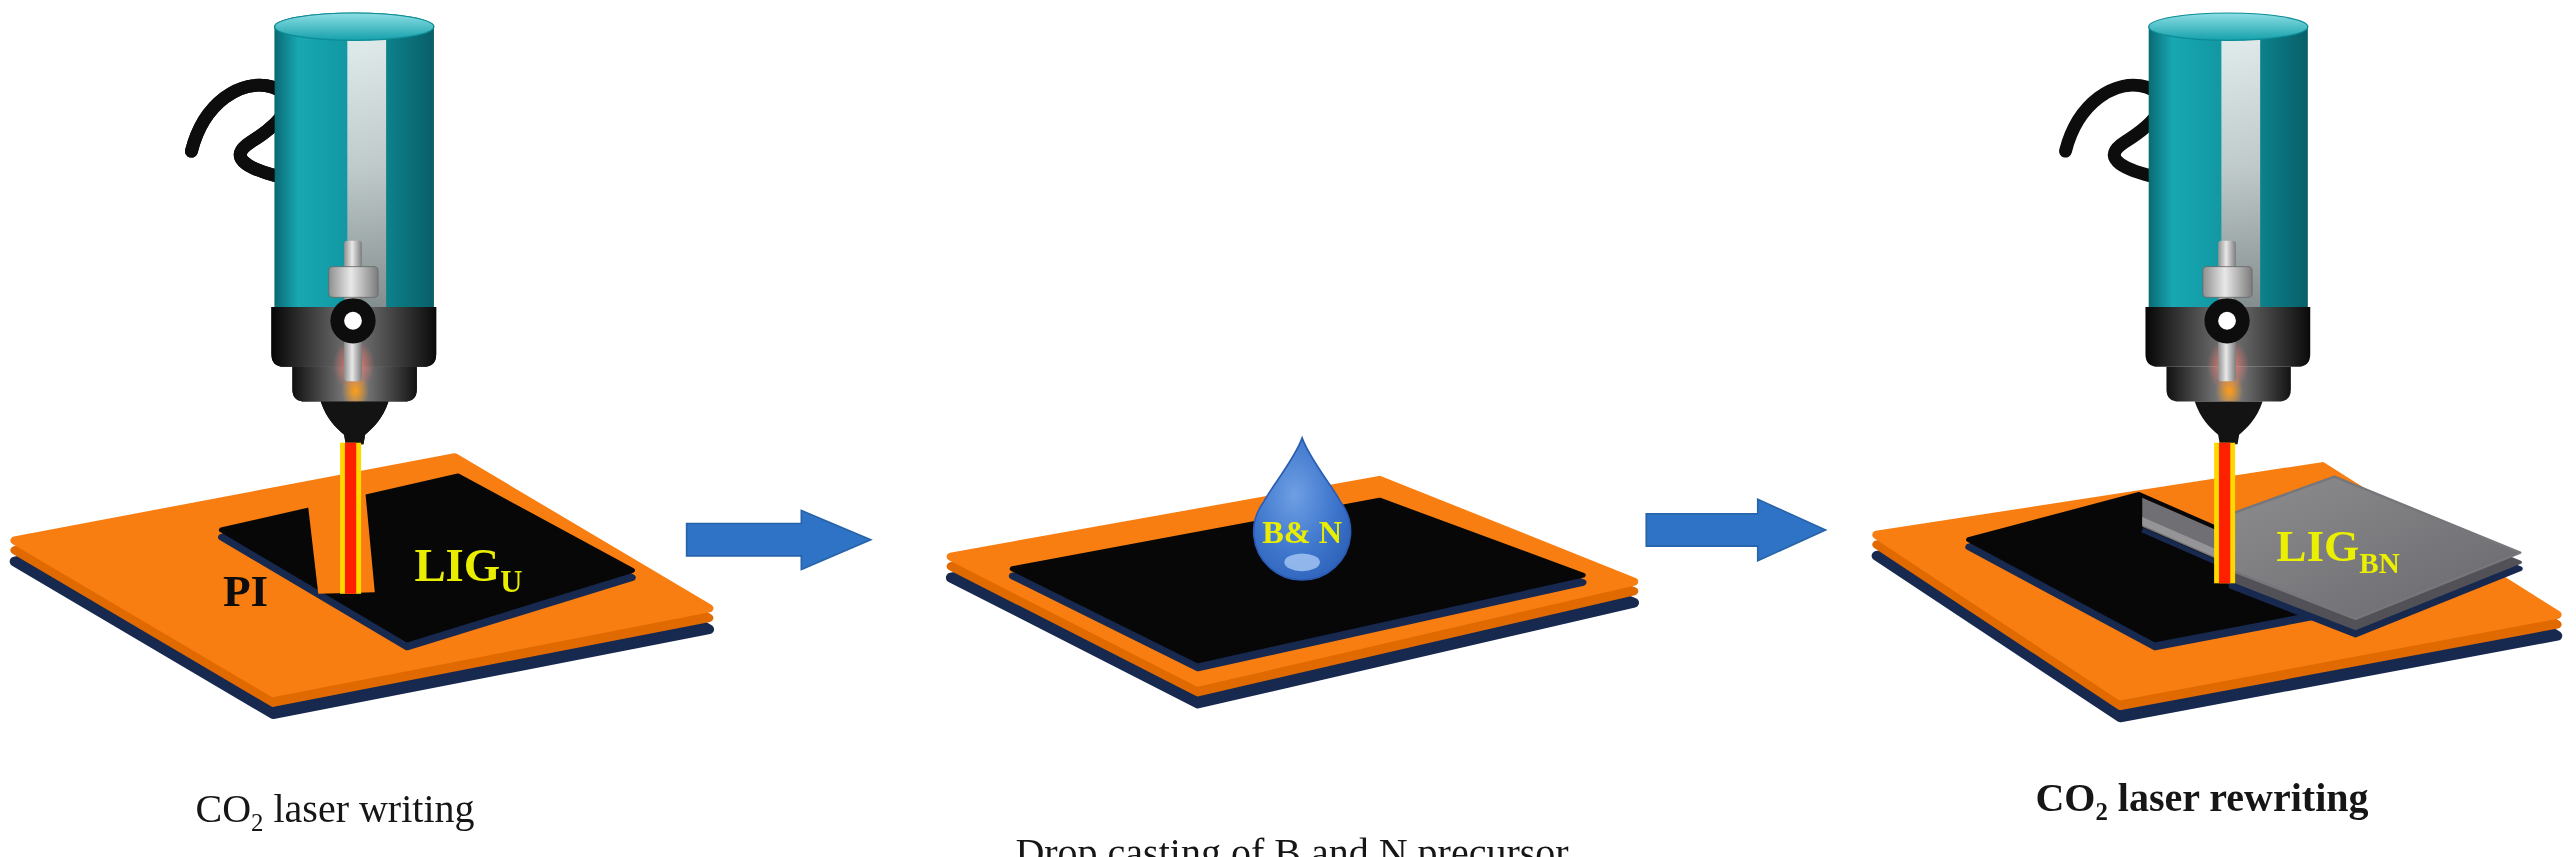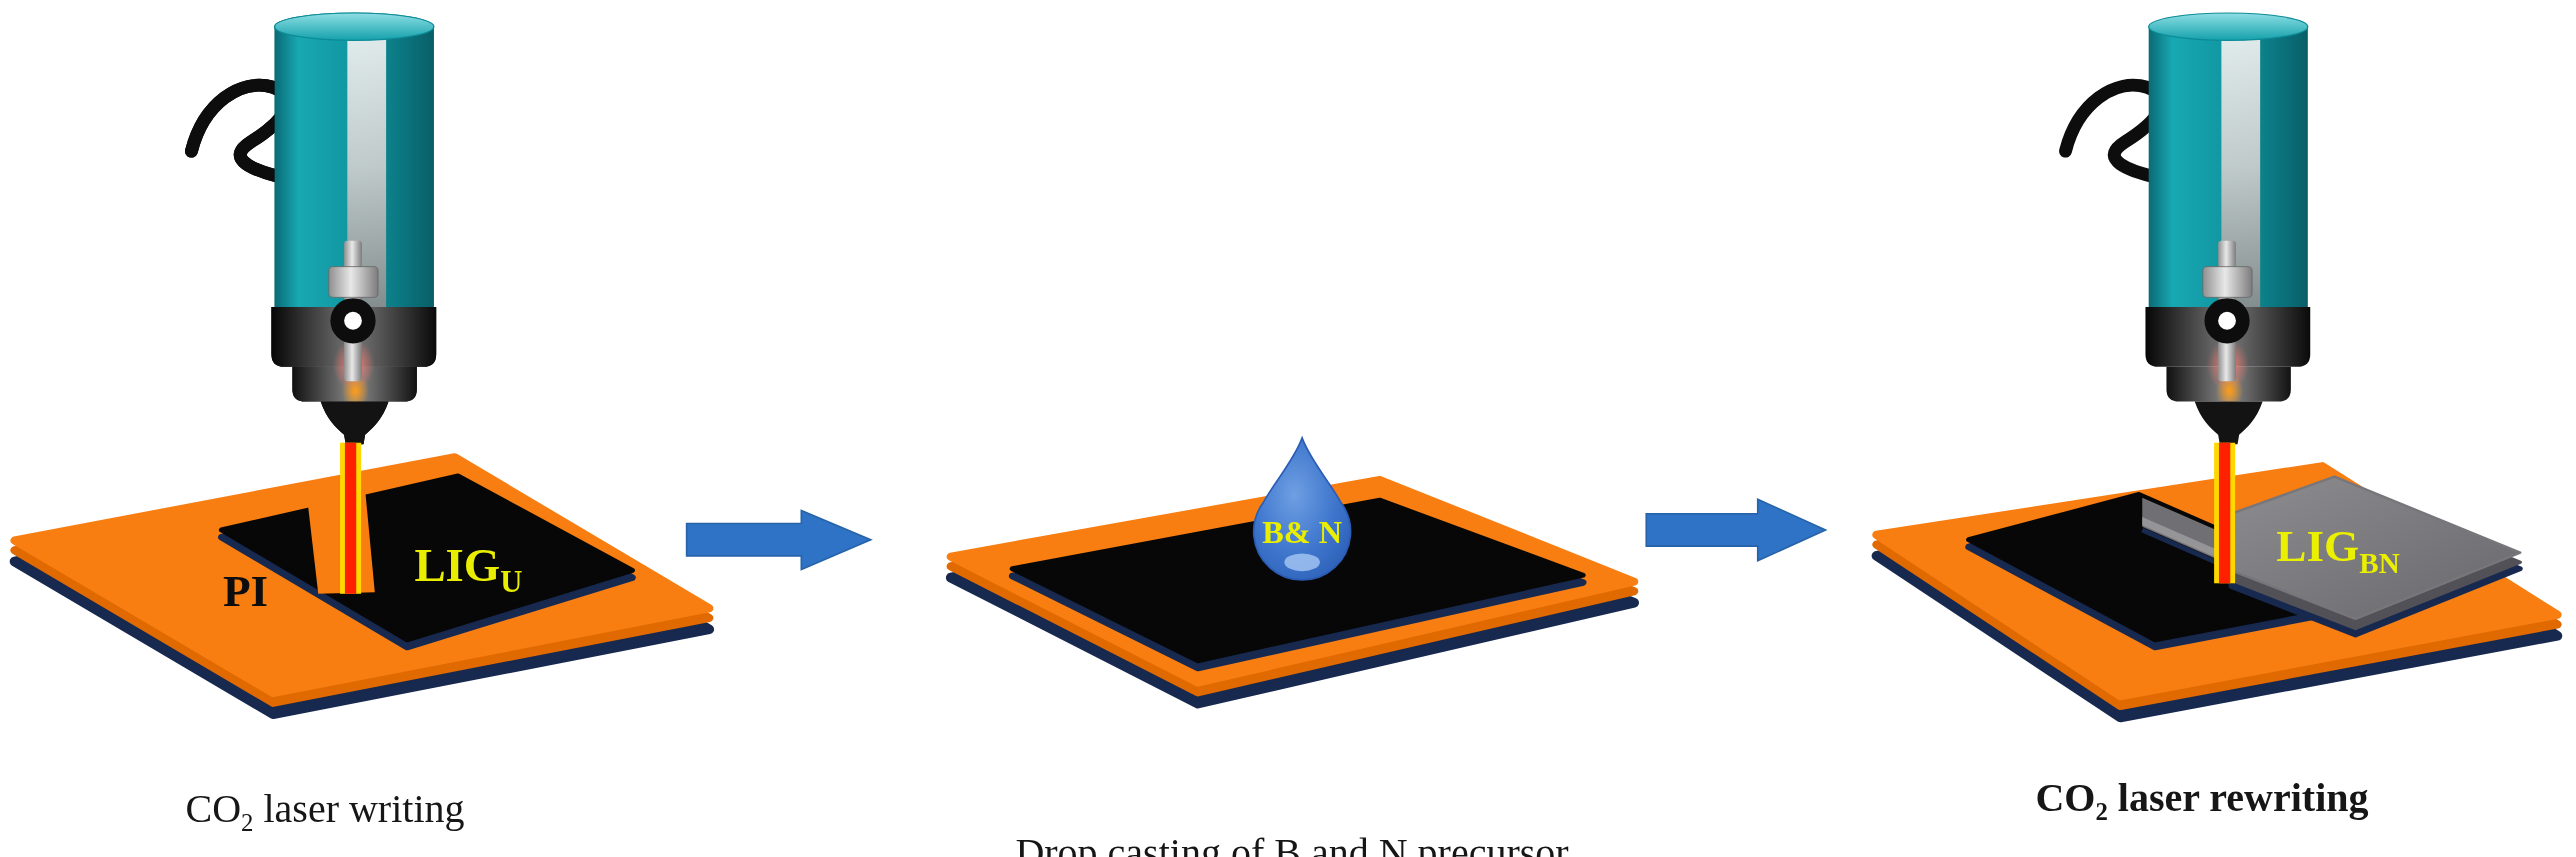--- a/index.html
+++ b/index.html
@@ -139,19 +139,19 @@
     </g>
     <use href="#laser-head-shape" x="2320" y="0"></use>
     <g>
       <rect x="2741" y="548" width="26" height="174" fill="#ffd800"></rect>
       <rect x="2747" y="548" width="14" height="174" fill="#ff2000"></rect>
     </g>
     <text x="2818" y="695" font-family="Liberation Serif, serif" font-size="56" font-weight="700" fill="#eaf000"><tspan>LIG</tspan><tspan dy="14" font-size="36">BN</tspan></text>
   </g>
 </svg>
 
-<div class="caption" style="left:325px; top:785px;"><span>CO</span><sub>2</sub><span> laser writing</span></div>
+<div class="caption" style="left:335px; top:785px;"><span>CO</span><sub>2</sub><span> laser writing</span></div>
 
 <div class="caption" style="left:1292px; top:787px;margin-top:42px;"><span>Drop casting of B and N precursor</span></div>
 
 <div class="caption" style="left:2202px; top:774px;font-weight:bold;"><span>CO</span><sub>2</sub><span> laser rewriting</span></div>
 </div>
 
 
 </body></html>

